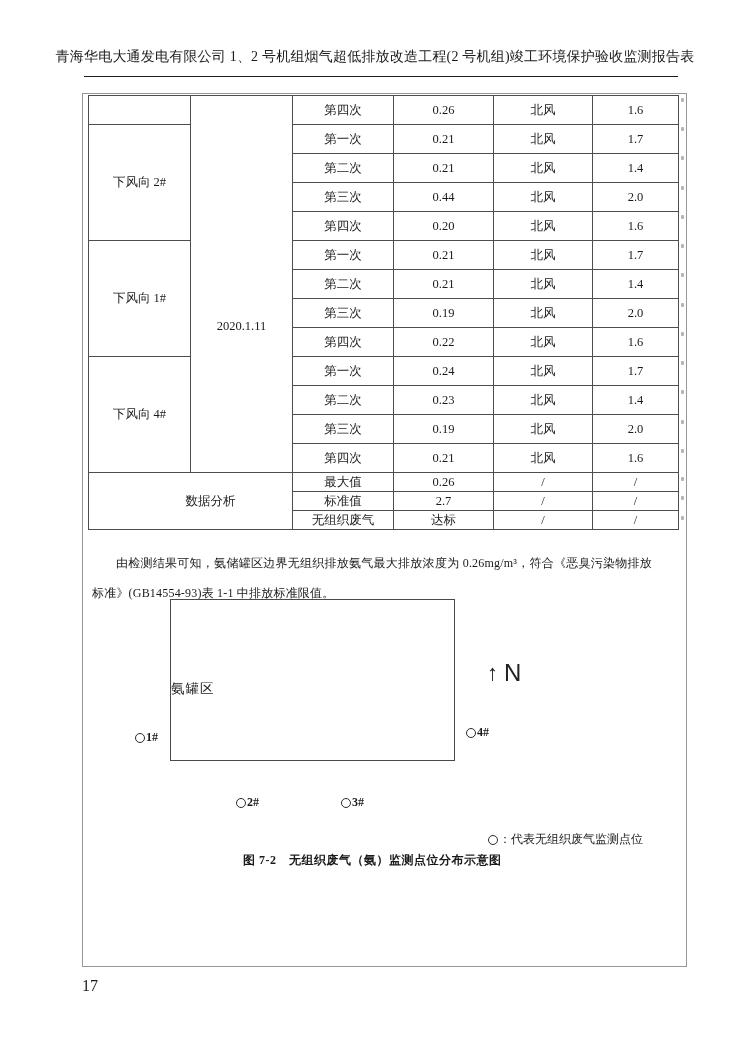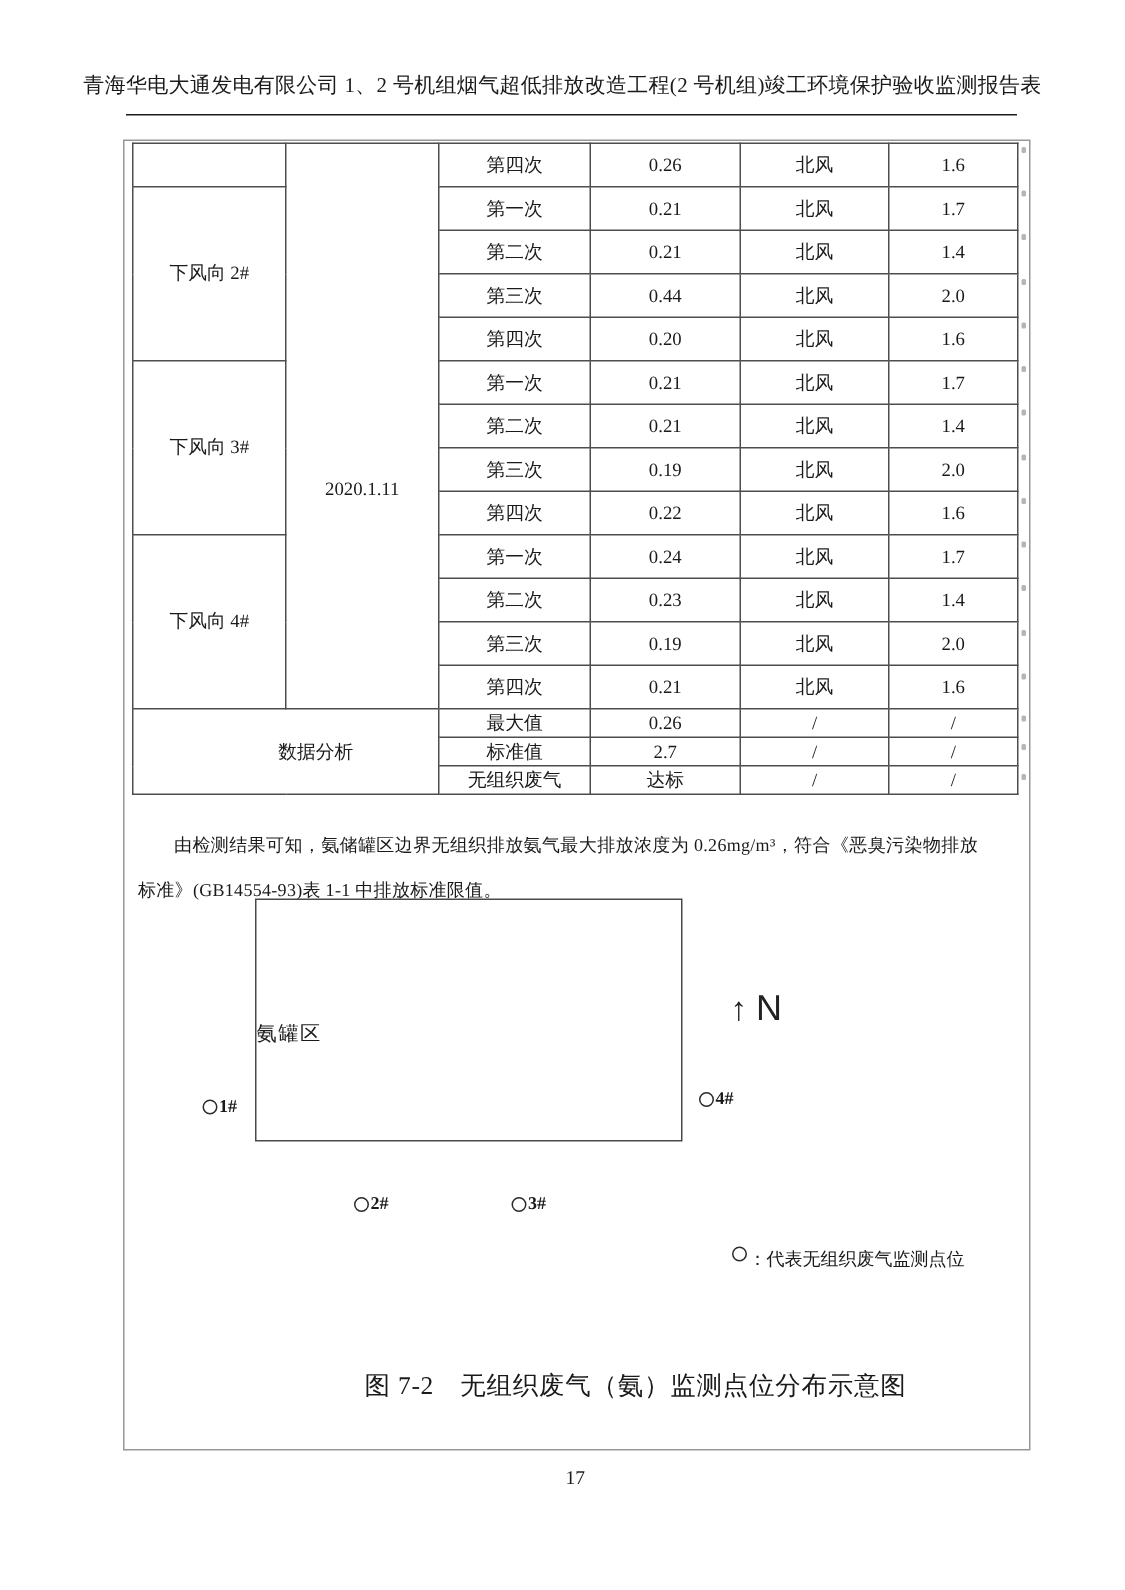--- a/index.html
+++ b/index.html
@@ -53,32 +53,32 @@
   .north{position:absolute;left:487px;top:660px;display:flex;align-items:flex-start;}
   .north-arrow{font-size:22px;line-height:26px;color:#222;}
   .north-letter{font-size:24px;line-height:26px;margin-left:6px;color:#222;font-family:"Liberation Sans","DejaVu Sans",sans-serif;}
   .mon-point{position:absolute;display:flex;align-items:center;}
   .circ{
     display:inline-block;width:8px;height:8px;border:1.3px solid #2b2b2b;
     border-radius:50%;background:#fff;flex:none;
   }
   .mon-point .pt-label{font-size:12px;margin-left:1px;font-weight:600;}
   .diagram-legend{
-    position:absolute;left:488px;top:831px;display:flex;align-items:flex-start;
+    position:absolute;left:488px;top:831px;display:flex;align-items:center;
     font-size:12px;
   }
   .diagram-legend .circ{width:8px;height:8px;margin-right:1px;}
   .figure-caption{
-    position:absolute;left:243px;top:912px;
-    font-size:17px;font-weight:normal;letter-spacing:.5px;white-space:nowrap;
+    position:absolute;left:243px;top:852px;
+    font-size:12px;font-weight:bold;letter-spacing:.5px;white-space:nowrap;
   }
   
   .page-number{
-    position:absolute;top:977px;left:82px;width:603px;text-align:center;
-    font-size:13px;
+    position:absolute;top:977px;left:82px;width:603px;text-align:left;
+    font-size:16px;
   }
   
   .row-mark{
     position:absolute;left:681px;width:3px;height:4px;
     background:#b5b5b5;border-radius:1px;
   }
 </style>
 </head>
 <body>
 
@@ -124,21 +124,21 @@
         <td>北风</td>
         <td>2.0</td>
       </tr>
       <tr class="data-row">
         <td>第四次</td>
         <td>0.20</td>
         <td>北风</td>
         <td>1.6</td>
       </tr>
       <tr class="data-row">
-        <td rowspan="4">下风向 3#</td>
+        <td rowspan="4">下风向 1#</td>
         <td>第一次</td>
         <td>0.21</td>
         <td>北风</td>
         <td>1.7</td>
       </tr>
       <tr class="data-row">
         <td>第二次</td>
         <td>0.21</td>
         <td>北风</td>
         <td>1.4</td>

